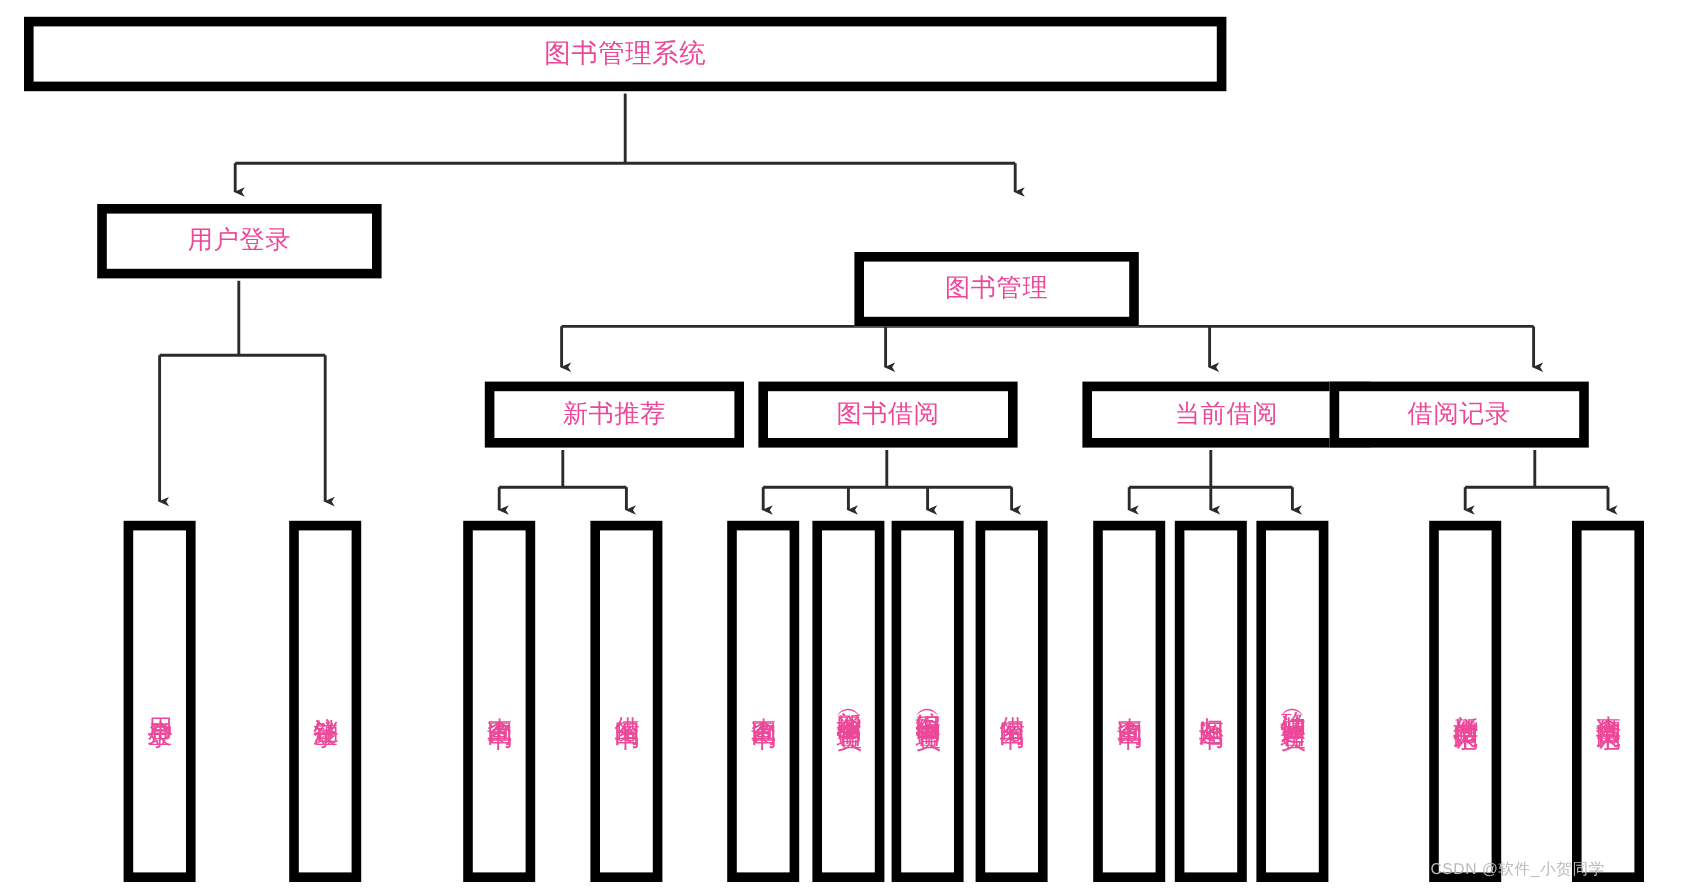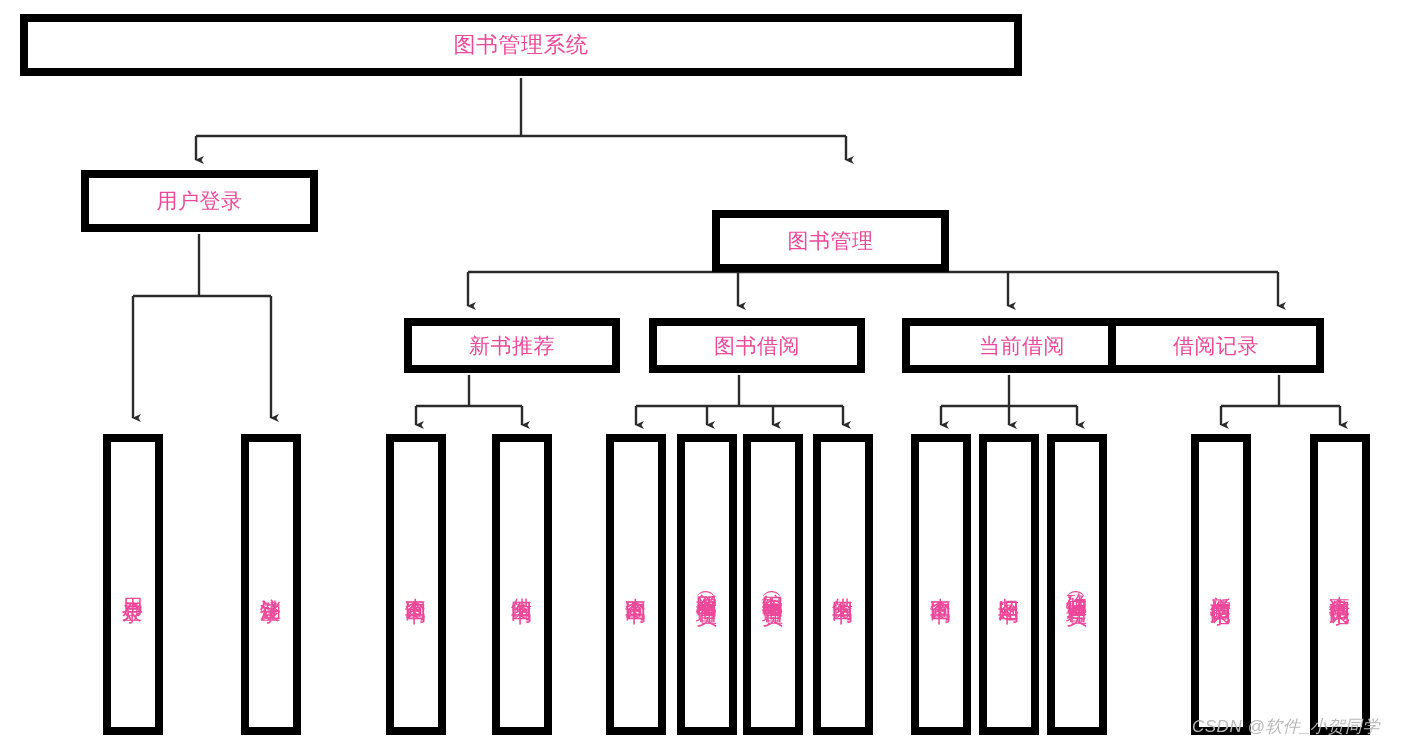--- a/index.html
+++ b/index.html
@@ -56,25 +56,24 @@
     writing-mode: vertical-rl;
     text-orientation: upright;
     font-size: 21px;
     letter-spacing: 2px;
     line-height: 1.0;
     white-space: nowrap;
   }
   .watermark {
     position: absolute;
     color: #b9b9b9;
-    font-size: 17px;
+    font-size: 13px;
     letter-spacing: 0.5px;
     white-space: nowrap;
     user-select: none;
-    font-style: italic;
   }
 </style>
 </head>
 <body>
 
 <div id="canvas">
 
   <svg id="edges" viewBox="0 0 1405 747">
     <defs>
       <marker id="arw" markerWidth="10" markerHeight="10" refX="5" refY="8" orient="auto" markerUnits="userSpaceOnUse">
@@ -132,21 +131,21 @@
   <div class="node horiz" style="left:81px; top:170px; width:237px; height:62px;">
     <span class="label">用户登录</span>
   </div>
   <div class="node horiz" style="left:712px; top:170px; width:237px; height:62px;margin-top:40px;">
     <span class="label">图书管理</span>
   </div>
 
   <div class="node horiz" style="left:362px; top:318px; width:216px; height:55px;margin-left:42px;">
     <span class="label">新书推荐</span>
   </div>
-  <div class="node horiz" style="left:649px; top:318px; width:216px; height:55px;">
+  <div class="node horiz" style="left:632px; top:318px; width:216px; height:55px;">
     <span class="label">图书借阅</span>
   </div>
   <div class="node horiz" style="left:902px; top:318px; width:240px; height:55px;">
     <span class="label">当前借阅</span>
   </div>
   <div class="node horiz" style="left:1108px; top:318px; width:216px; height:55px;">
     <span class="label">借阅记录</span>
   </div>
 
   <div class="node vert" style="left:103px; top:434px; width:60px; height:301px;">

